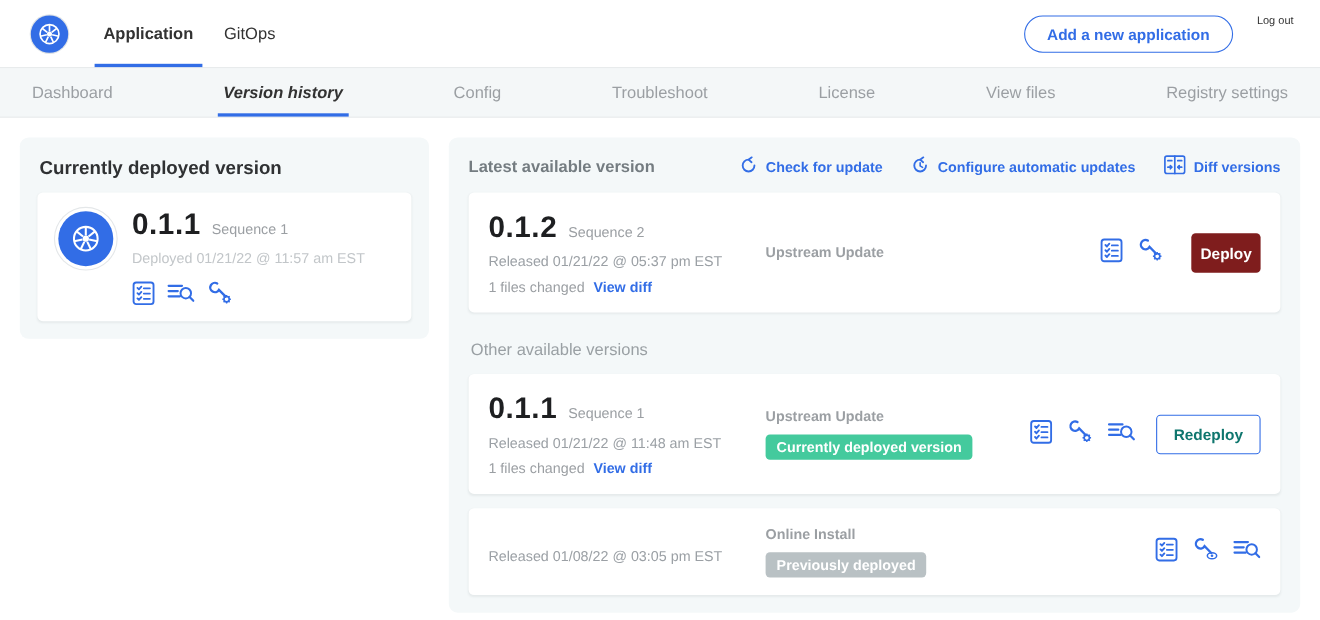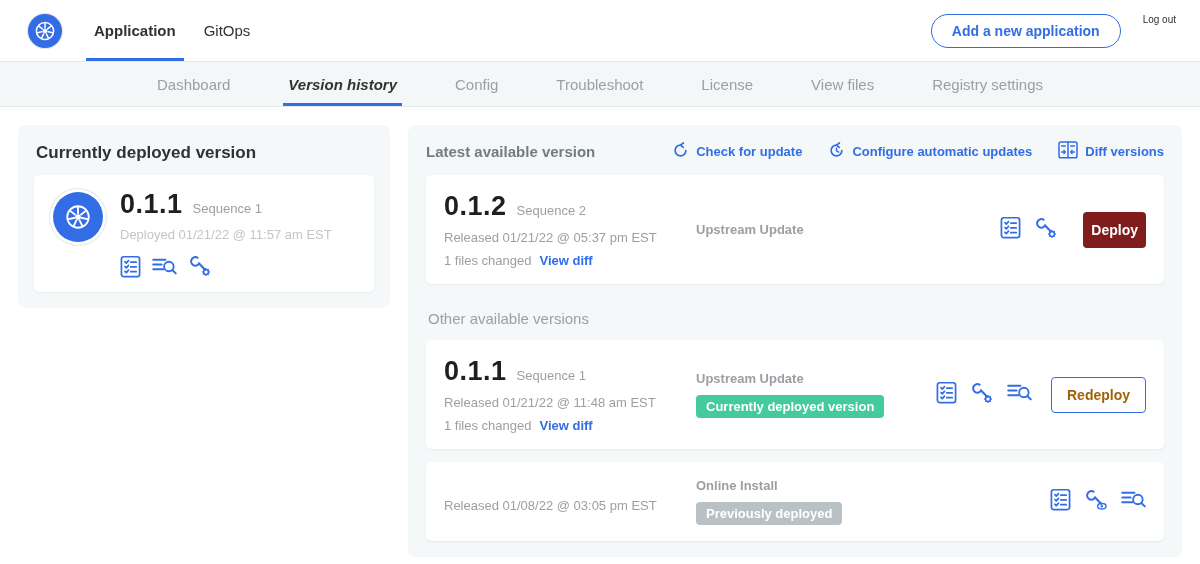--- a/index.html
+++ b/index.html
@@ -20,21 +20,21 @@
     bottom:0; height:3px; background:#326de6; }
   .topnav-right { margin-left:auto; display:flex; align-items:flex-start; gap:22px;
     padding-right:24px; }
   .btn-pill { border:1px solid #326de6; color:#326de6; background:#fff;
     font-weight:700; font-size:14px; padding:8px 20px; border-radius:18px;
     cursor:pointer; font-family:inherit; }
   .logout { font-size:10px; color:#323232; cursor:pointer; }
 
   
   .subnav { height:45px; background:#f4f7f8; border-bottom:1px solid #e8ebec;
-    display:flex; justify-content:center; }
+    display:flex; justify-content:space-between; }
   .subnav-tab { display:flex; align-items:center; padding:0 29px; font-size:15px;
     color:#9b9fa3; cursor:pointer; position:relative; }
   .subnav-tab.active { color:#323232; font-weight:700;font-style:italic; }
   .subnav-tab.active::after { content:""; position:absolute; left:24px; right:24px;
     bottom:0; height:3px; background:#326de6; }
 
   
   .main { display:flex; gap:18px; padding:18px; align-items:flex-start; }
   .panel { background:#f4f8f9; border-radius:8px; }
   .left-panel { width:372px; padding:16px; flex:none; }
@@ -65,21 +65,21 @@
   .view-diff { color:#326de6; font-weight:700; cursor:pointer; }
   .vc-mid { flex:1; display:flex; flex-direction:column; gap:9px; align-items:flex-start; }
   .source { font-size:13px; font-weight:600; color:#9b9fa3; }
   .badge { font-size:13px; font-weight:600; color:#fff; padding:4px 10px; border-radius:4px; }
   .badge.green { background:#44ca9d; }
   .badge.gray { background:#b9c1c4; }
   .vc-right { display:flex; align-items:center; gap:13px; color:#326de6; }
   .btn-primary { background:#7f1d1d; color:#fff; border:none; border-radius:4px;
     font-size:14px; font-weight:700; padding:10px 8px; cursor:pointer;
     font-family:inherit; margin-left:12px; }
-  .btn-outline { background:#fff; color:#a16207; border:1px solid #326de6;
+  .btn-outline { background:#fff; color:#0f766e; border:1px solid #326de6;
     border-radius:4px; font-size:14px; font-weight:700; padding:9px 15px;
     cursor:pointer; font-family:inherit; margin-left:6px; }
   .others-title { font-size:15px; color:#9aa0a4; margin:26px 0 0 2px; }
 </style>
 </head>
 <body>
 
 <svg width="0" height="0" style="position:absolute">
   <defs>
     <g id="i-wheel" stroke="#fff" fill="none" stroke-width="1.5">

